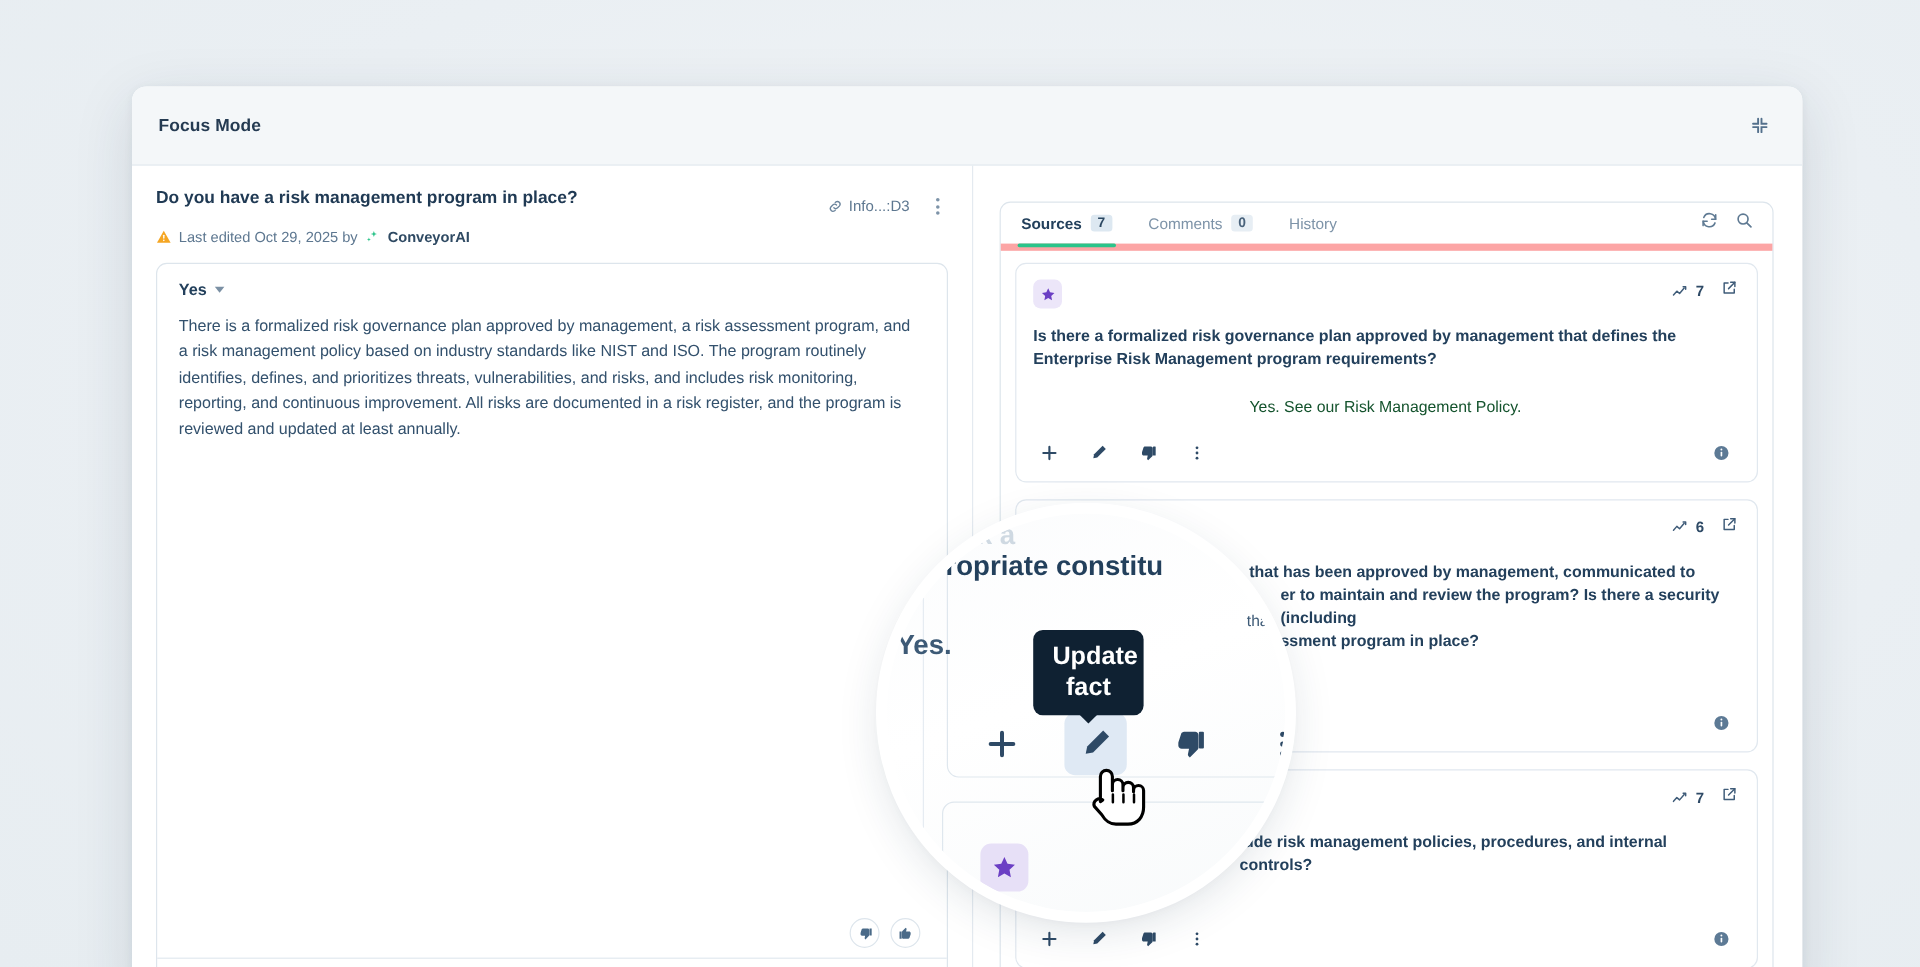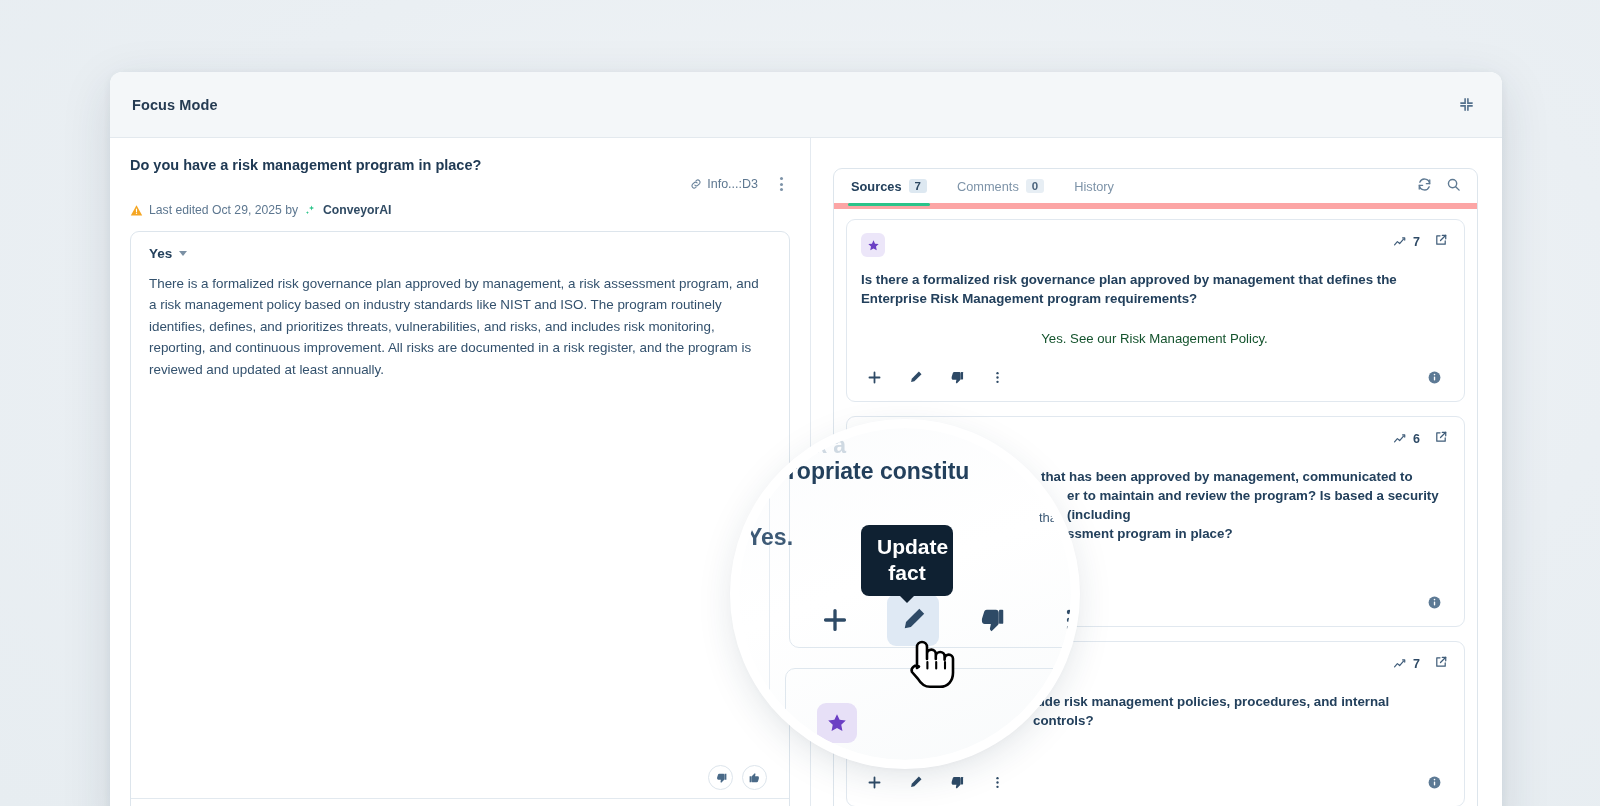--- a/index.html
+++ b/index.html
@@ -47,34 +47,34 @@
     width: 700px;
     padding: 18px 20px 0 20px;
     display: flex; flex-direction: column;
     position: relative;
   }
   .q-row { display: flex; align-items: flex-start; }
   .q-title {
     font-size: 14.5px; font-weight: 700; color: #203a54; line-height: 1.3;
     flex: 1;
   }
-  .q-right { display: flex; align-items: center; gap: 6px; margin-top: 17px; }
+  .q-right { display: flex; align-items: center; gap: 6px; margin-top: 5px; }
   .doc-link {
     display: flex; align-items: center; gap: 5px;
     font-size: 12.5px; color: #5d7790; cursor: pointer;
   }
   .kebab {
     width: 18px; height: 22px; display: flex; flex-direction: column;
     align-items: center; justify-content: center; gap: 2.5px; cursor: pointer;
     margin-left: 8px;
   }
   .kebab i { width: 3px; height: 3px; border-radius: 50%; background: #7d93a8; display: block; }
 
   .edited-row {
-    display: flex; align-items: center; gap: 6px;
+    display: flex; align-items: flex-start; gap: 6px;
     margin-top: 8px; font-size: 12.2px; color: #5d7790;
   }
   .warn-tri { width: 13px; height: 13px; }
   .sparkle { width: 13px; height: 13px; }
   .ai-name { font-weight: 600; color: #2f4a63; }
 
   .answer-card {
     margin-top: 14px;
     flex: 1;
     border: 1px solid #dde5ec;
@@ -594,21 +594,21 @@
                   <svg width="14" height="14" viewBox="0 0 16 16" fill="none" stroke="#3f5c79" stroke-width="1.4" stroke-linecap="round" stroke-linejoin="round">
                     <path d="M12.8 9.1v3.7H3.2V3.2h3.7"></path>
                       <path d="M9.4 2.6h4v4"></path>
                       <path d="M7.4 8.6l6-6"></path>
                   </svg>
                 </div>
               </div>
             </div>
             <div class="sc-q" style="margin-left:180px;">
               <div>that has been approved by management, communicated to</div>
-              <div style="margin-left:26px;">er to maintain and review the program? Is based a security (including</div>
+              <div style="margin-left:26px;">er to maintain and review the program? Is there a security (including</div>
               <div style="margin-left:26px;">ssment program in place?</div>
             </div>
             <div class="sc-actions" style="margin-top:46px;">
               <div class="sc-act-btn sc-info">
                 <svg width="15" height="15" viewBox="0 0 16 16">
                   <circle cx="8" cy="8" r="6.3" fill="#5d7a95"></circle>
                   <rect x="7.3" y="6.8" width="1.45" height="4.4" rx=".7" fill="#fff"></rect>
                   <circle cx="8" cy="4.9" r=".85" fill="#fff"></circle>
                 </svg>
               </div>

